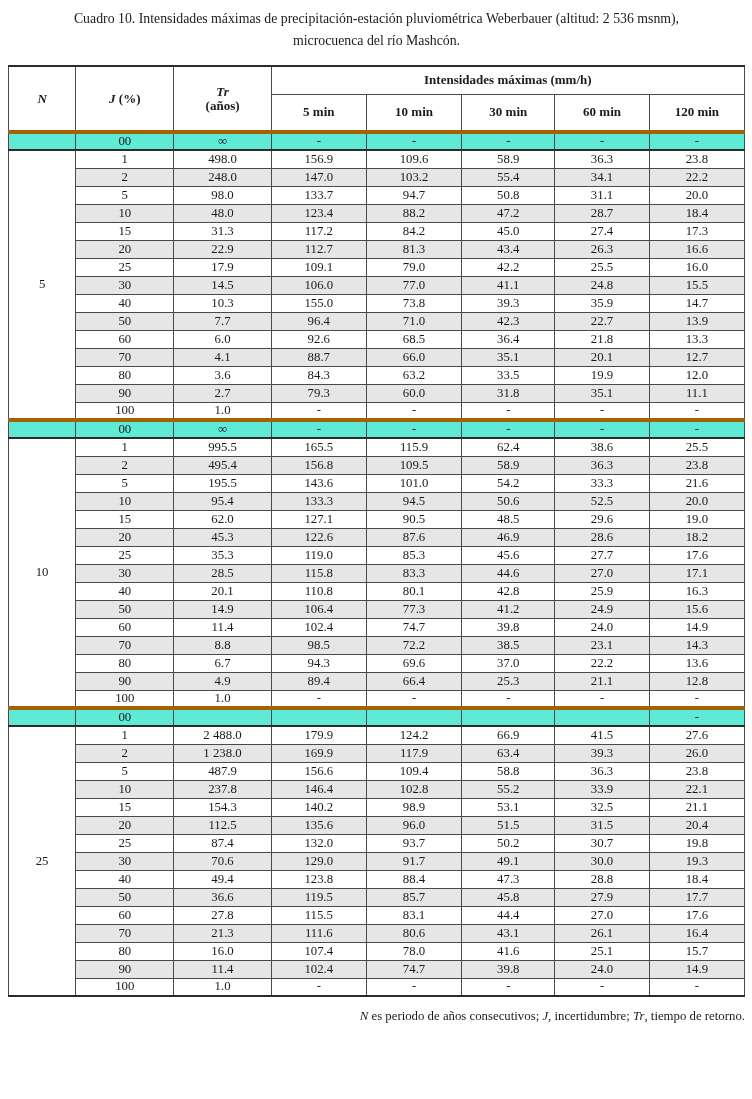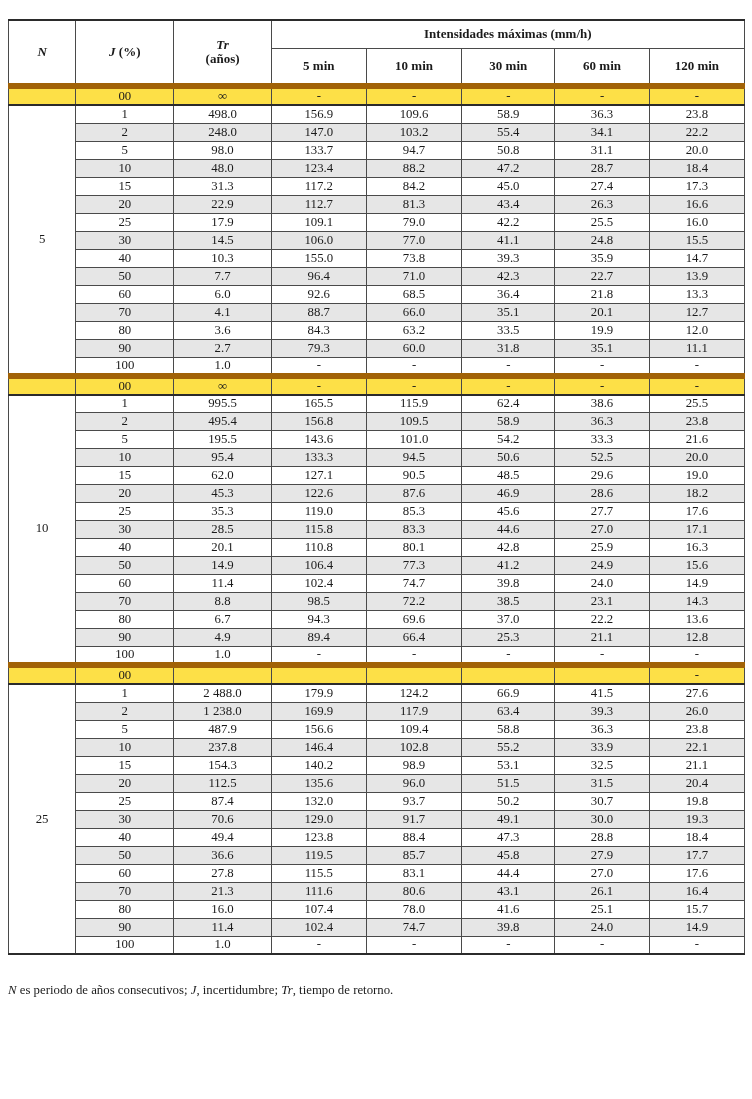--- a/index.html
+++ b/index.html
@@ -40,39 +40,41 @@
   }
   thead tr.h1 th { height: 28px; }
   thead tr.h2 th { height: 38px; }
   th.trhead { line-height: 14px; }
   tbody td {
     font-size: 12.8px;
     height: 18px;
     line-height: 15px;
   }
   tr.sep td {
-    background: #fde047;
-    border-top: 6px solid #a16207;
+    background: #5eead4;
+    border-top: 4px solid #a16207;
     border-bottom: 2px solid #2b2b2b;
   }
   tr.shade td { background: #e6e6e6; }
   td.ncell { background: #ffffff; }
   .it { font-style: italic; }
   .footnote {
-    margin-top: 28px;
+    margin-top: 12px;
     font-size: 12.8px;
-    text-align: left;
+    text-align: right;
   }
 </style>
 </head>
 <body>
 
 <div class="page">
 
   <div class="caption">
+    <div>Cuadro 10. Intensidades máximas de precipitación-estación pluviométrica Weberbauer (altitud: 2 536 msnm),</div>
+    <div>microcuenca del río Mashcón.</div>
   </div>
 
   <table class="intensity">
     <colgroup>
       <col style="width:67px">
       <col style="width:98px">
       <col style="width:97px">
       <col style="width:95px">
       <col style="width:95px">
       <col style="width:93px">

